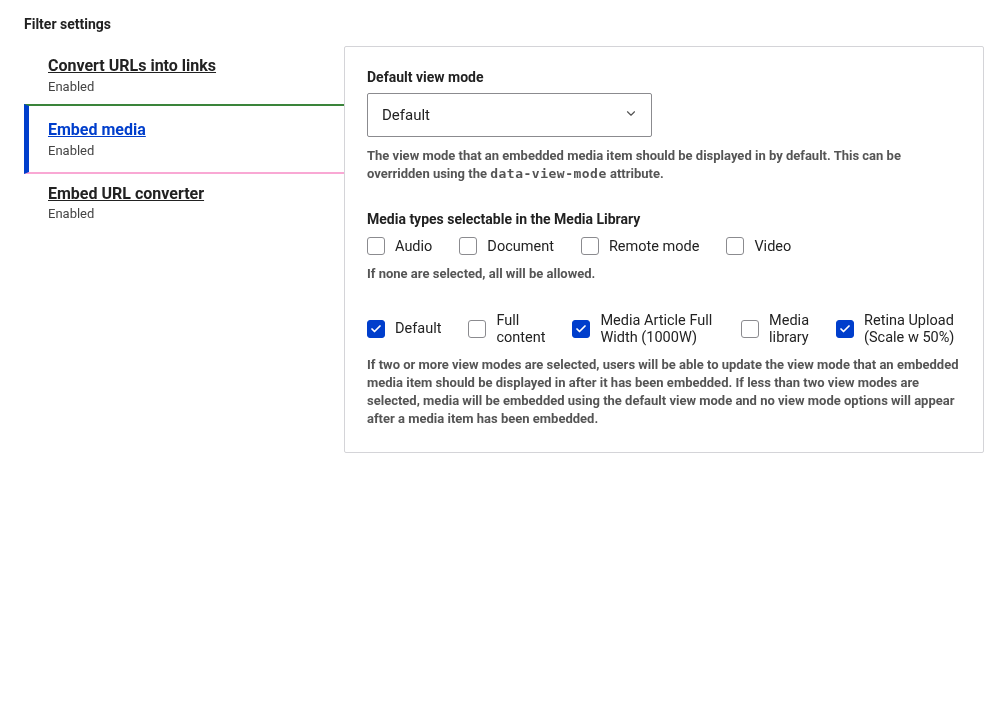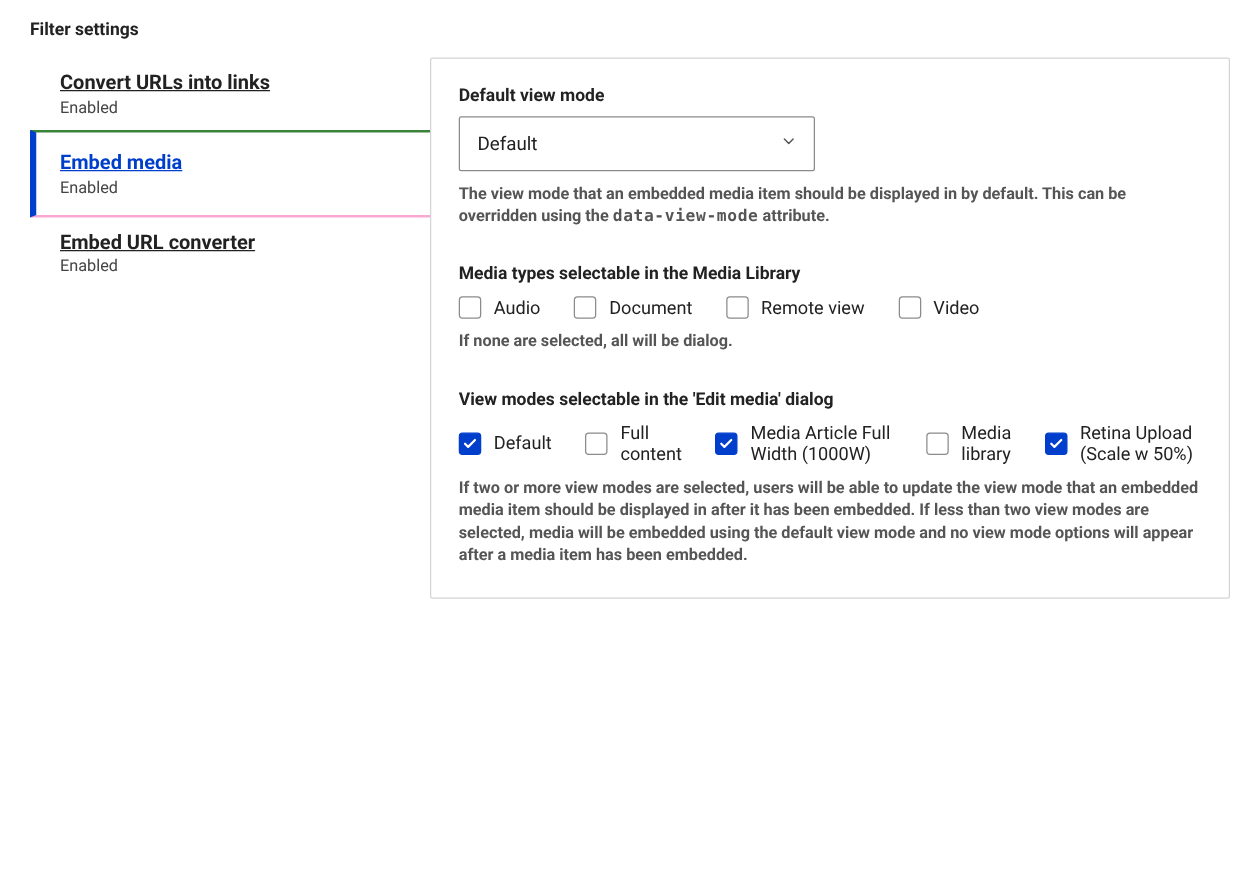--- a/index.html
+++ b/index.html
@@ -181,32 +181,31 @@
             <div class="check-item">
               <span class="checkbox"></span>
               <span class="check-label">Audio</span>
             </div>
             <div class="check-item">
               <span class="checkbox"></span>
               <span class="check-label">Document</span>
             </div>
             <div class="check-item">
               <span class="checkbox"></span>
-              <span class="check-label">Remote view</span>
+              <span class="check-label">Remote mode</span>
             </div>
             <div class="check-item">
               <span class="checkbox"></span>
               <span class="check-label">Video</span>
             </div>
           </div>
-        <div class="help">If none are selected, all will be dialog.</div>
+        <div class="help">If none are selected, all will be allowed.</div>
       </div>
 
       <div class="group">
-        <div class="field-label">View modes selectable in the 'Edit media' dialog</div>
         <div class="checklist" id="viewModesList">
             <div class="check-item">
               <span class="checkbox checked">
                 <svg width="12" height="12" viewBox="0 0 24 24" fill="none" stroke="#fff" stroke-width="3.5" stroke-linecap="round" stroke-linejoin="round">
                   <polyline points="20 6 9 17 4 12"></polyline>
                 </svg>
               </span>
               <span class="check-label">Default</span>
             </div>
             <div class="check-item">

